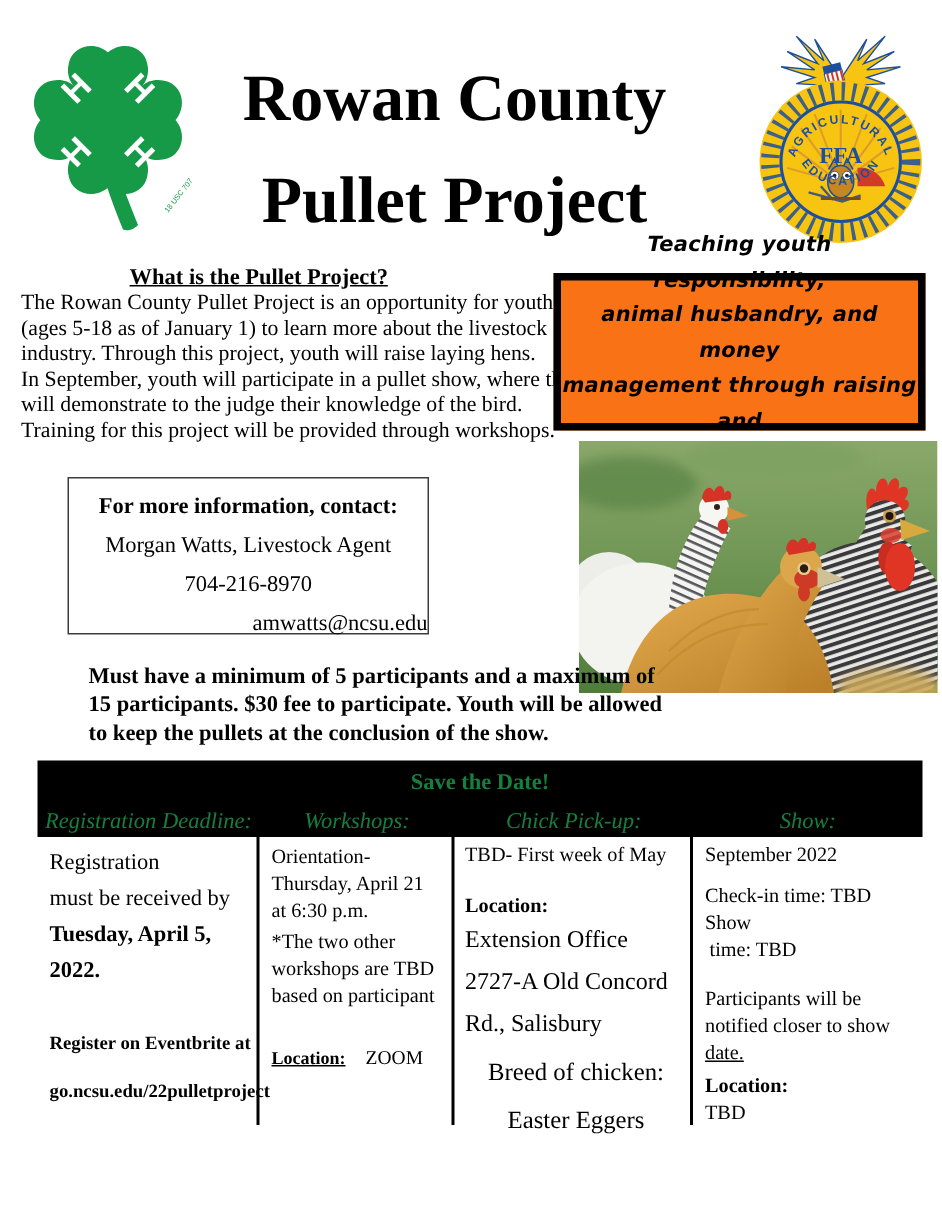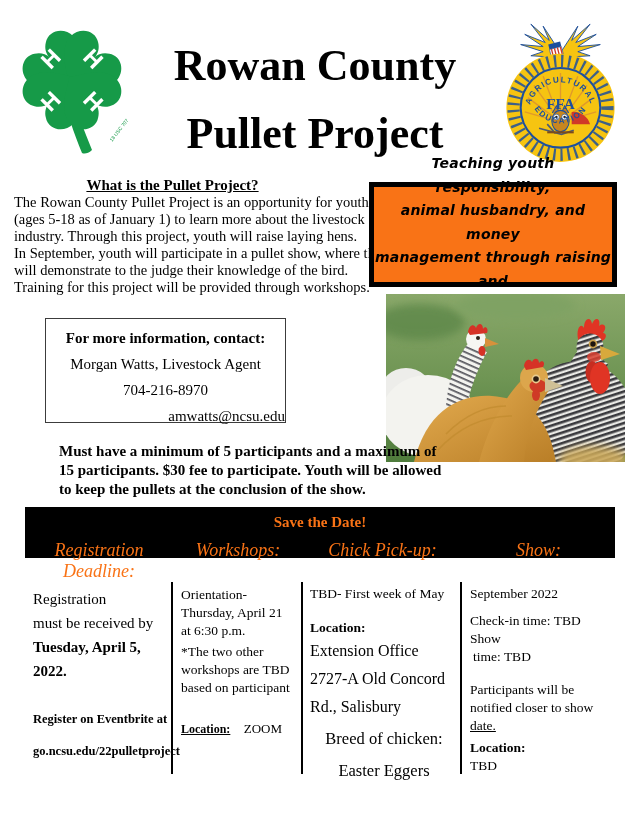--- a/index.html
+++ b/index.html
@@ -2,21 +2,21 @@
 <html><head>
 <meta charset="utf-8">
 <style>
   html,body{margin:0;padding:0;background:#fff;}
   .page{position:relative;width:628px;height:818px;background:#ffffff;overflow:hidden;
         font-family:"Liberation Serif",serif;color:#000;}
 
   
   .clover{position:absolute;left:8px;top:20px;}
   .ffa{position:absolute;left:502px;top:18px;}
-  .title-line{position:absolute;left:120px;width:390px;text-align:center;
+  .title-line{position:absolute;left:108px;width:390px;text-align:center;
               font-weight:bold;font-size:44px;line-height:48px;}
   .title-1{top:42px;}
   .title-2{top:110px;}
 
   
   .about-heading{position:absolute;left:0;top:177px;width:345px;text-align:center;
                  font-weight:bold;font-size:15px;}
   .about-heading span{text-decoration:underline;}
   .about-body{position:absolute;left:14px;top:194px;width:362px;font-size:14.5px;line-height:17px;}
   .about-body div{white-space:nowrap;}
@@ -37,28 +37,28 @@
 
   
   .photo{position:absolute;left:386px;top:294px;width:239px;height:168px;}
 
   
   .participation{position:absolute;left:24px;top:442px;width:360px;
                  font-weight:bold;font-size:15px;line-height:19px;margin-left:35px;}
   .participation div{white-space:nowrap;}
 
   
-  .sched-head{position:absolute;left:25px;top:507px;width:590px;height:51px;background:#000;color:#f97316;}
+  .sched-head{position:absolute;left:25px;top:507px;width:590px;height:51px;background:#000;color:#15803d;}
   .sched-title{text-align:center;font-weight:bold;font-size:15px;padding-top:7px;}
-  .sched-cols{display:flex;margin-top:9px;font-style:italic;font-size:18px;}
+  .sched-cols{display:flex;margin-top:9px;font-style:italic;font-size:15px;}
   .sched-cols div{text-align:center;}
   .hc1{width:148px;} .hc2{width:130px;} .hc3{width:159px;} .hc4{width:153px;}
 
   .sched-body{position:absolute;left:25px;top:558px;width:590px;height:192px;display:flex;}
-  .cell{box-sizing:border-box;height:192px;margin-top:24px;}
+  .cell{box-sizing:border-box;height:192px;}
   .cell-div{border-right:2px solid #000;}
   .c1{width:148px;padding:5px 4px 0 8px;font-size:15px;}
   .c2{width:130px;padding:4px 2px 0 8px;font-size:13.5px;}
   .c3{width:159px;padding:3px 2px 0 7px;font-size:13.5px;}
   .c4{width:153px;padding:3px 2px 0 8px;font-size:13.5px;}
 
   .c1 .l{line-height:24px;}
   .c1 .bold{font-weight:bold;}
   .c1 .ev{font-weight:bold;font-size:12.5px;margin-top:29px;white-space:nowrap;}
   .c1 .ev2{font-weight:bold;font-size:12.5px;margin-top:17px;white-space:nowrap;}

